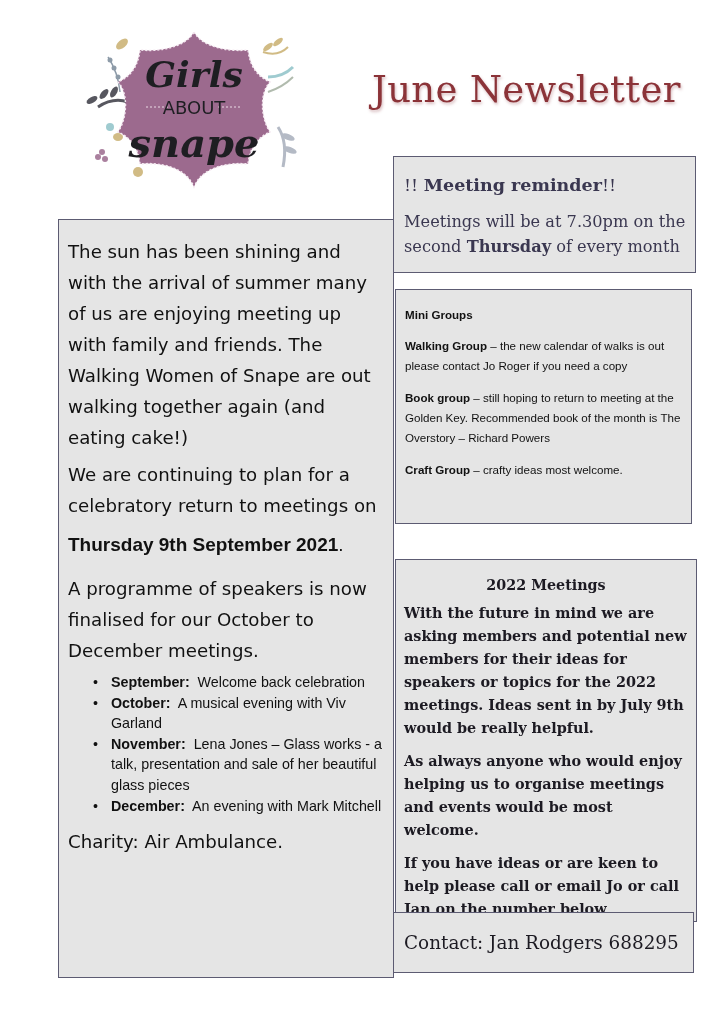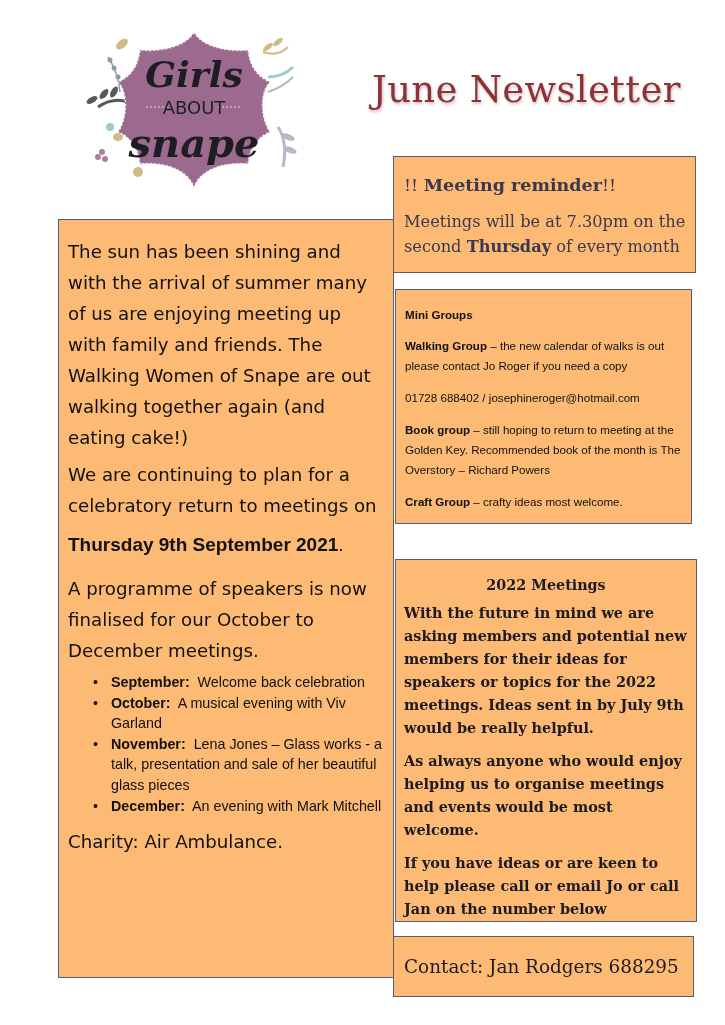--- a/index.html
+++ b/index.html
@@ -1,18 +1,18 @@
 <!DOCTYPE html>
 <html><head>
 <meta charset="utf-8">
 <style>
   html, body { margin:0; padding:0; }
   body { width:725px; height:1025px; background:#ffffff; position:relative; overflow:hidden; font-family:"Liberation Sans", sans-serif; color:#111; }
   .abs { position:absolute; }
-  .box { position:absolute; border:1.5px solid #5c5b72; background:#fdba74; box-sizing:border-box; }
+  .box { position:absolute; border:1.5px solid #5c5b72; background:#e5e5e5; box-sizing:border-box; }
 
   
   #logo { left:78px; top:22px; width:232px; height:176px; }
 
   
   #title { left:372px; top:68px; width:330px; font-family:"DejaVu Serif", serif; font-weight:normal; font-size:37px; color:#8b3338; text-shadow:1px 2px 3px rgba(140,60,70,0.35); letter-spacing:0.3px; white-space:nowrap; }
 
   
   #left-box { left:58px; top:219px; width:336px; height:759px; padding:16px 10px 0 9px; }
   .lp { font-family:"DejaVu Sans", sans-serif; font-size:18.2px; line-height:31px; margin:0 0 6px 0; color:#111; }
@@ -35,21 +35,21 @@
   #mini p { margin:0 0 12px 0; line-height:20px; }
   #mini .mh { font-weight:bold; margin-bottom:11px; }
   #mini b { font-weight:bold; }
 
   
   #m2022 { left:395px; top:559px; width:302px; height:363px; padding:13px 8px 0 8px; font-family:"DejaVu Serif", serif; font-weight:bold; color:#1c1a22; }
   #m2022 .mt { text-align:center; font-size:14.3px; line-height:24px; margin:0 0 4px 0; }
   #m2022 p { font-size:14.4px; line-height:23px; margin:0 0 10px 0; }
 
   
-  #contact { left:393px; top:912px; width:301px; height:61px; padding:0 10px; font-family:"DejaVu Serif", serif; font-size:18.4px; color:#1c1a22; display:flex; align-items:center; white-space:nowrap;margin-top:24px; }
+  #contact { left:393px; top:912px; width:301px; height:61px; padding:0 10px; font-family:"DejaVu Serif", serif; font-size:18.4px; color:#1c1a22; display:flex; align-items:center; white-space:nowrap; }
 </style>
 </head>
 <body>
 
 <div id="logo" class="abs">
   <svg width="232" height="176" viewBox="0 0 232 176">
 
     <g opacity="0.85">
       <path d="M20 85 q15 -10 30 -5" stroke="#3a3a44" stroke-width="3" fill="none"></path>
       <ellipse cx="14" cy="78" rx="6" ry="3" fill="#3a3a44" transform="rotate(-30 14 78)"></ellipse>
@@ -104,21 +104,20 @@
 
 <div id="reminder" class="box">
   <p class="rh"><span>!! </span><b>Meeting reminder</b><span>!!</span></p>
   <p class="rb">Meetings will be at 7.30pm on the</p>
   <p class="rb"><span>second </span><b>Thursday</b><span> of every month</span></p>
 </div>
 
 <div id="mini" class="box">
   <p class="mh">Mini Groups</p>
   <p><b>Walking Group</b><span> – the new calendar of walks is out please contact Jo Roger if you need a copy</span></p>
-  <p>01728 688402 / josephineroger@hotmail.com</p>
   <p><b>Book group</b><span> – still hoping to return to meeting at the Golden Key. Recommended book of the month is The Overstory – Richard Powers</span></p>
   <p><b>Craft Group</b><span> – crafty ideas most welcome.</span></p>
 </div>
 
 <div id="m2022" class="box">
   <p class="mt">2022 Meetings</p>
   <p>With the future in mind we are asking members and potential new members for their ideas for speakers or topics for the 2022 meetings. Ideas sent in by July 9th would be really helpful.</p>
   <p>As always anyone who would enjoy helping us to organise meetings and events would be most welcome.</p>
   <p>If you have ideas or are keen to help please call or email Jo or call Jan on the number below</p>
 </div>

